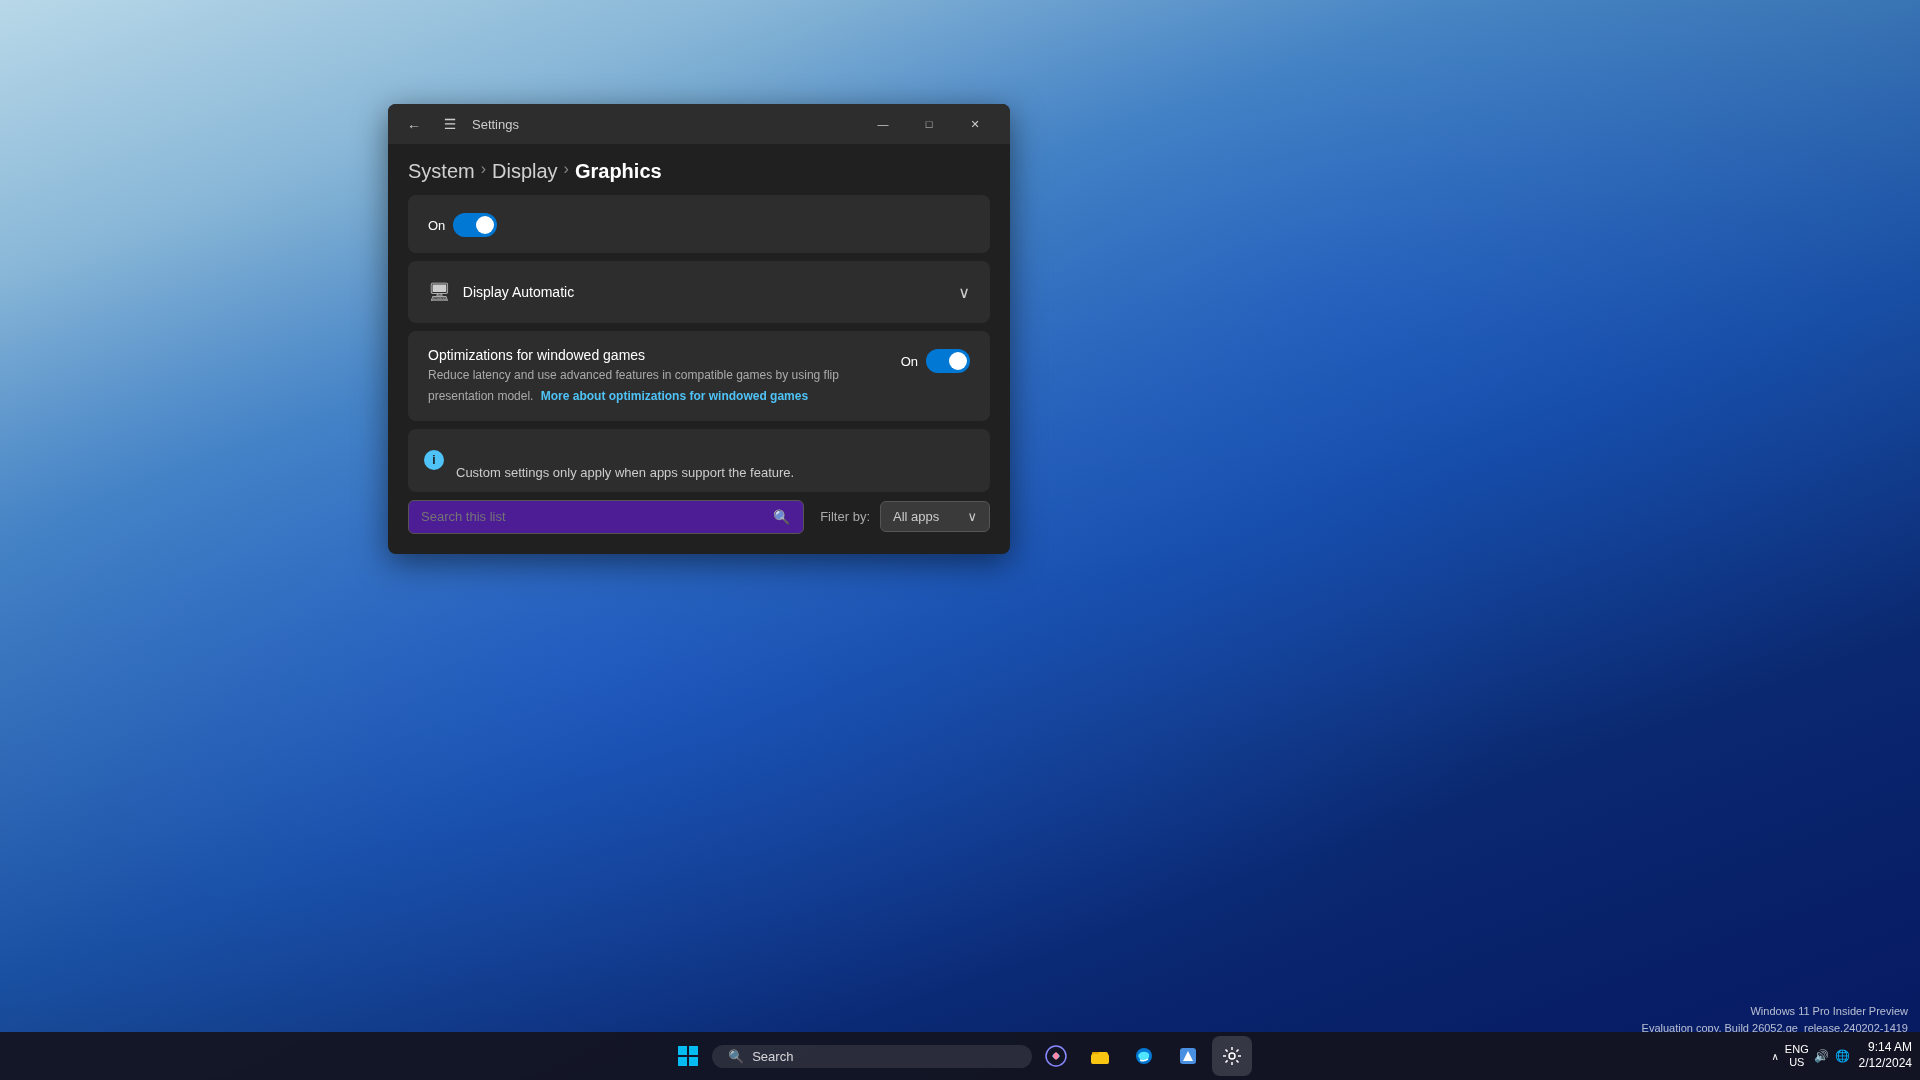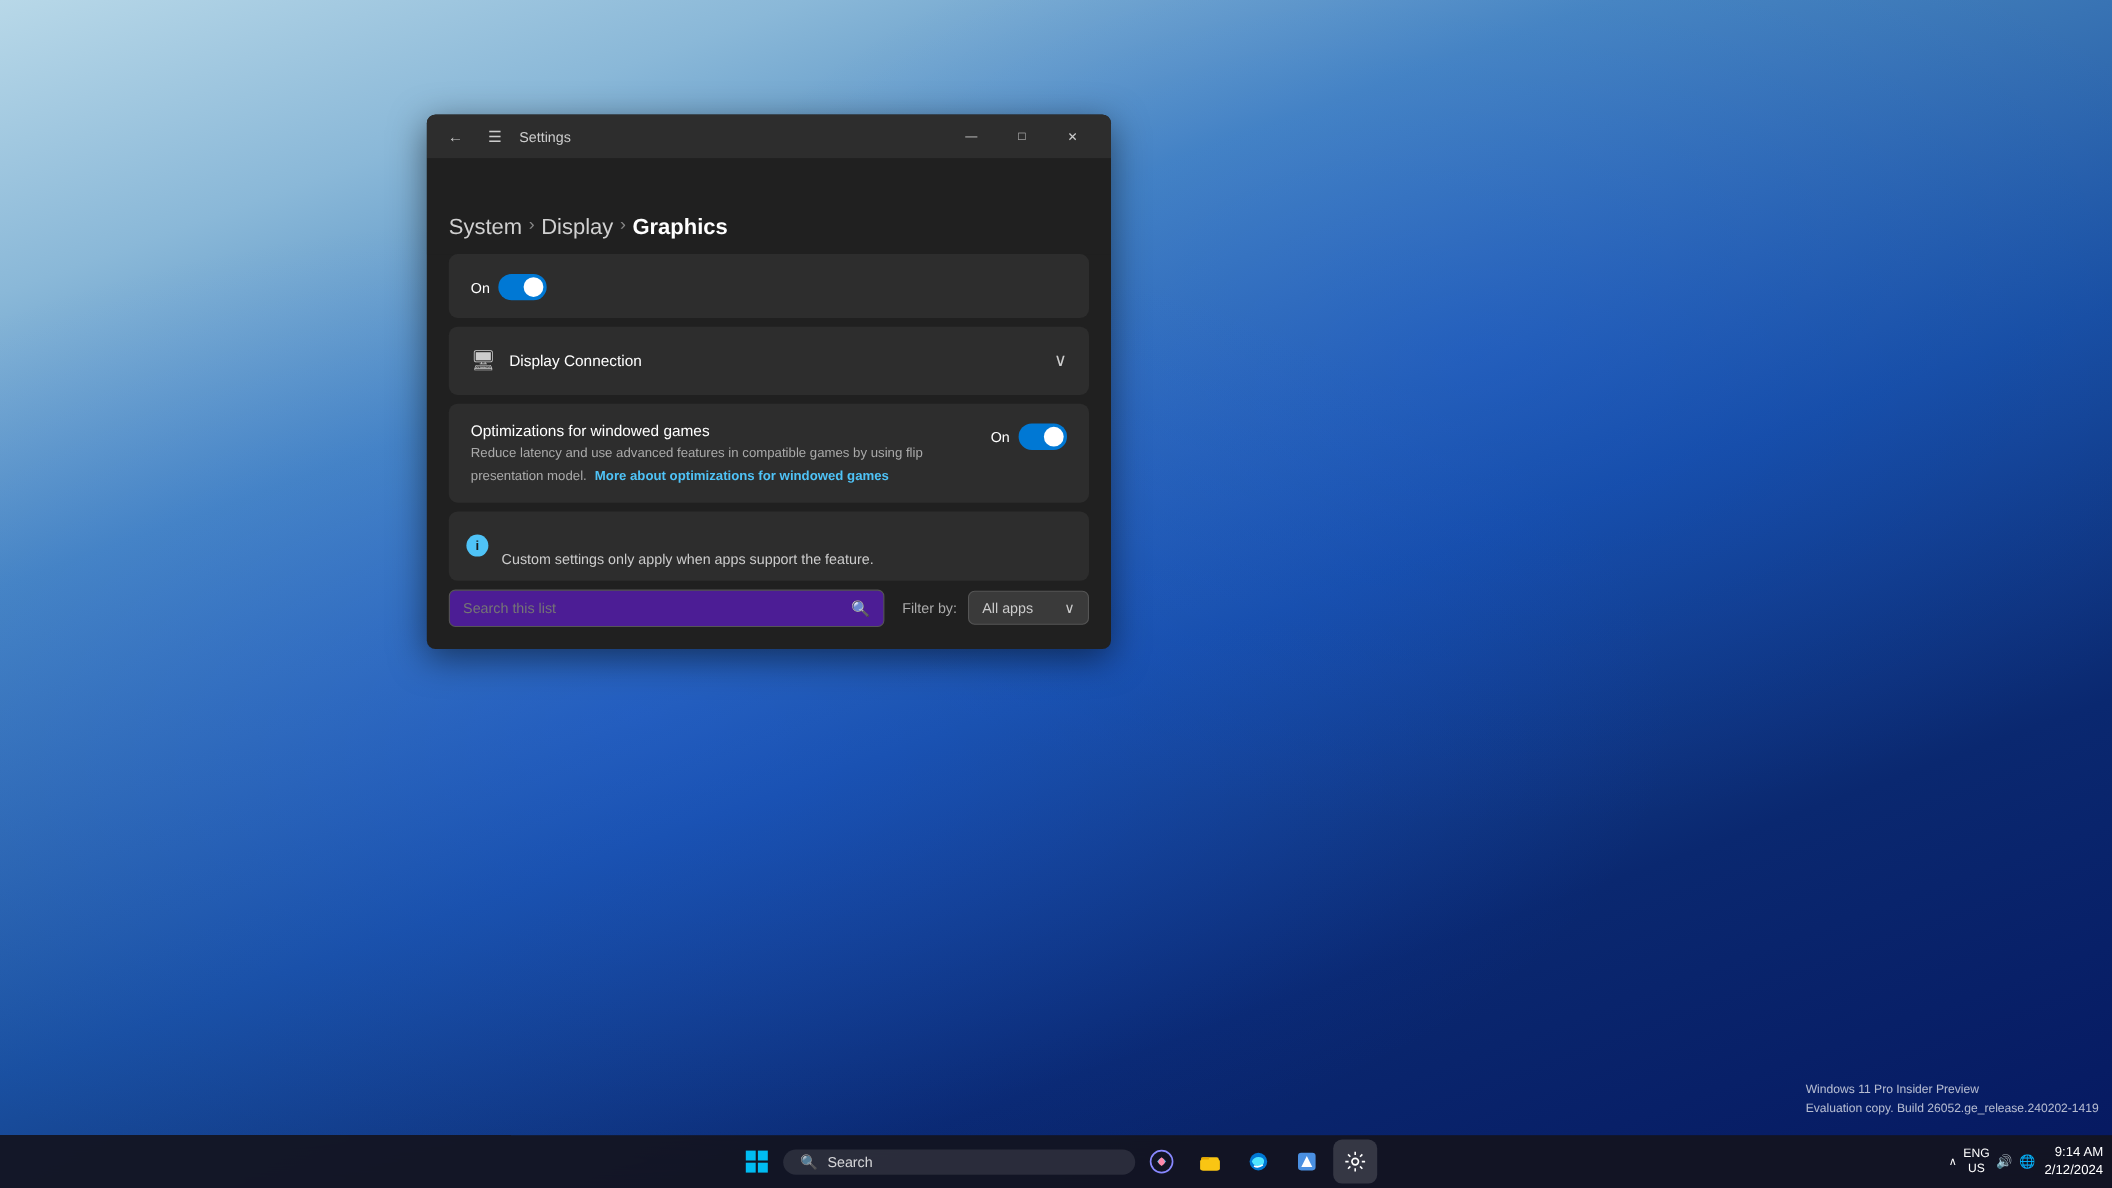--- a/index.html
+++ b/index.html
@@ -213,21 +213,20 @@
       padding: 16px 20px 12px;
       background: #202020;
     }
 
     .breadcrumb {
       display: flex;
       align-items: flex-start;
       gap: 6px;
       font-size: 20px;
       color: #d0d0d0;
-      margin-top: 36px;
     }
 
     .breadcrumb-item {
       color: #d0d0d0;
       cursor: pointer;
     }
 
     .breadcrumb-separator {
       color: #888;
       font-size: 16px;
@@ -451,23 +450,23 @@
       cursor: pointer;
       color: #ccc;
       font-size: 13px;
       min-width: 110px;
       justify-content: space-between;
     }
 
     
     .watermark {
       position: absolute;
-      bottom: 64px;
+      bottom: 44px;
       right: 12px;
-      text-align: left;
+      text-align: right;
       color: rgba(255,255,255,0.7);
       font-size: 11px;
       line-height: 1.5;
       pointer-events: none;
     }
 
     
     .settings-content::-webkit-scrollbar {
       width: 6px;
     }
@@ -521,21 +520,21 @@
             </div>
           </div>
         </div>
       </div>
     </div>
 
     <div class="setting-card">
       <div class="display-connection-row">
         <div class="display-connection-left">
           <span class="display-icon">🖥</span>
-          <span class="display-label">Display Connection</span>
+          <span class="display-label">Display Automatic</span>
         </div>
         <span class="chevron-btn">∨</span>
       </div>
     </div>
 
     <div class="setting-card">
       <div class="setting-row">
         <div class="setting-info">
           <div class="setting-title">Optimizations for windowed games</div>
           <div class="setting-desc">

